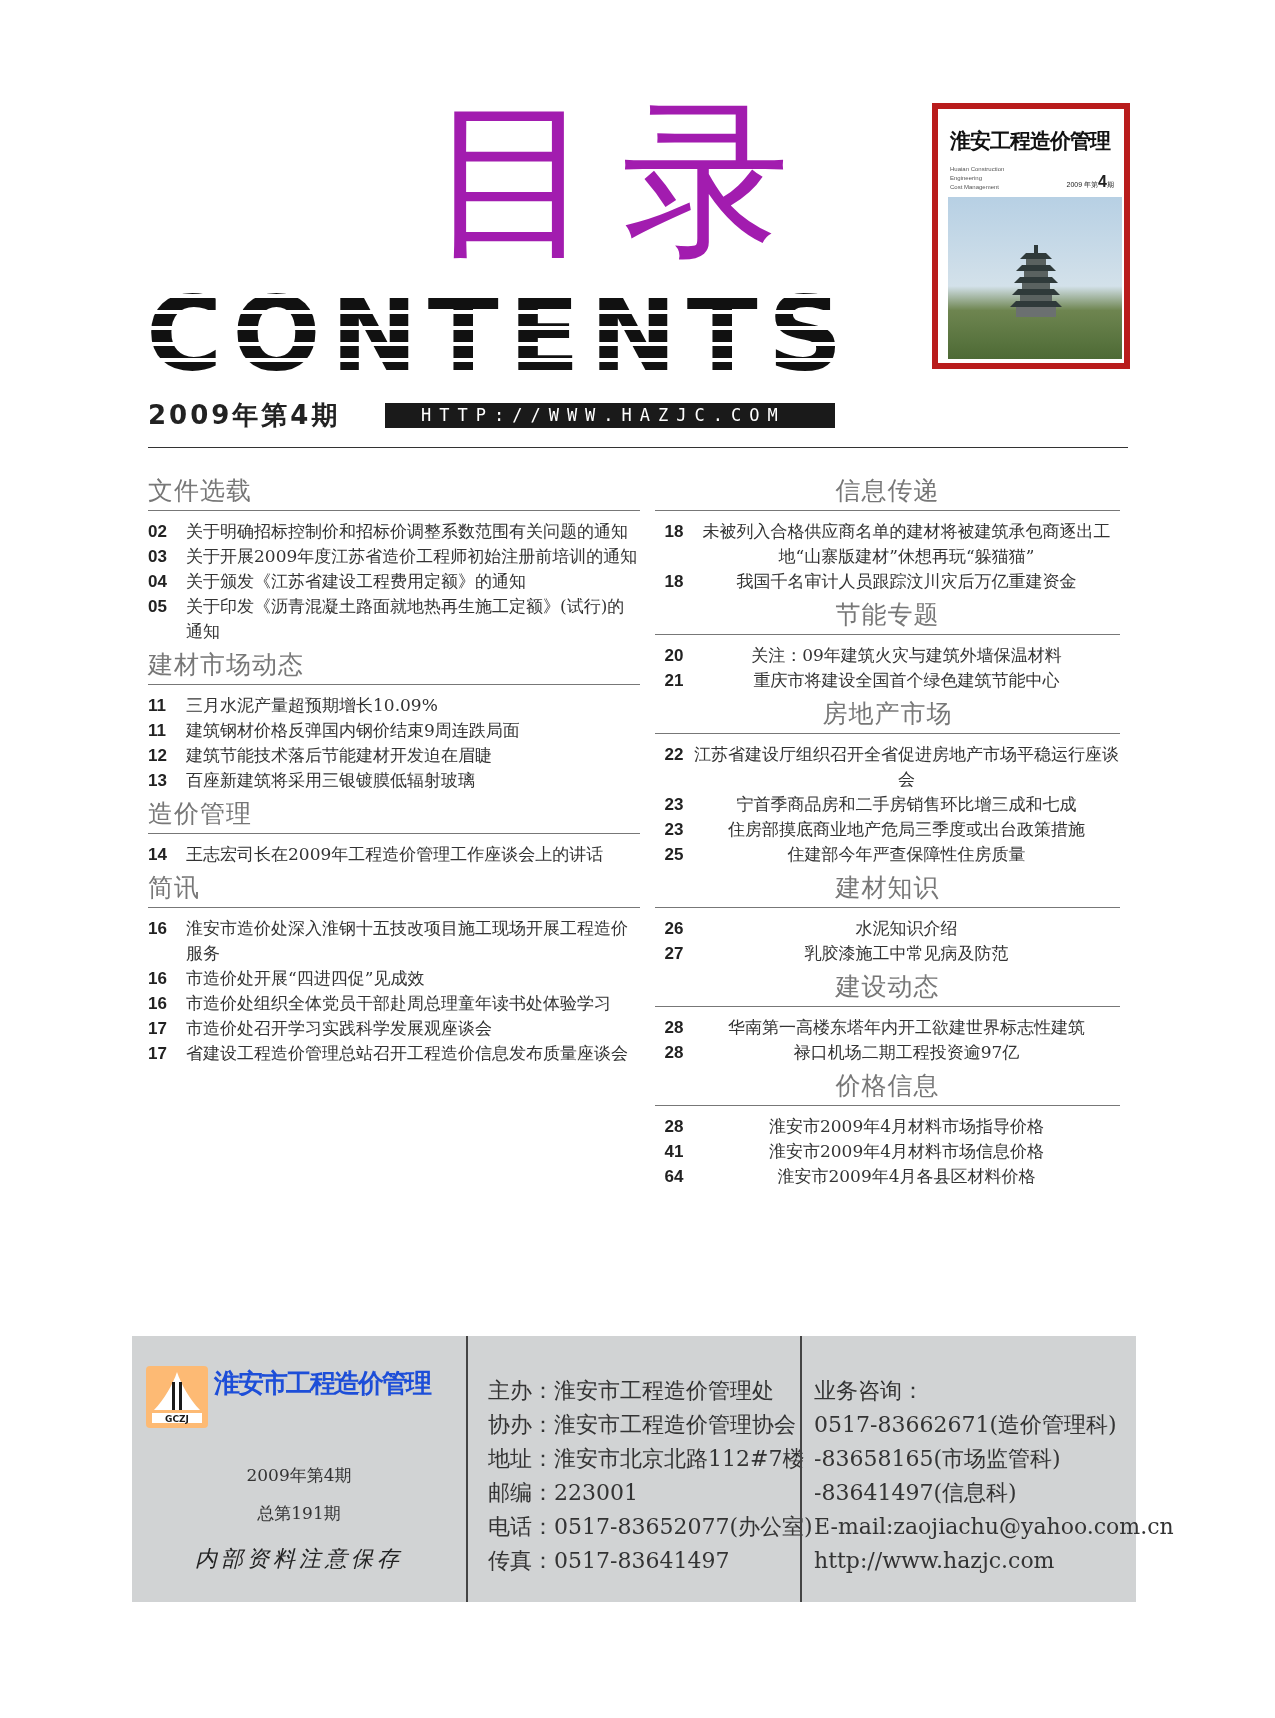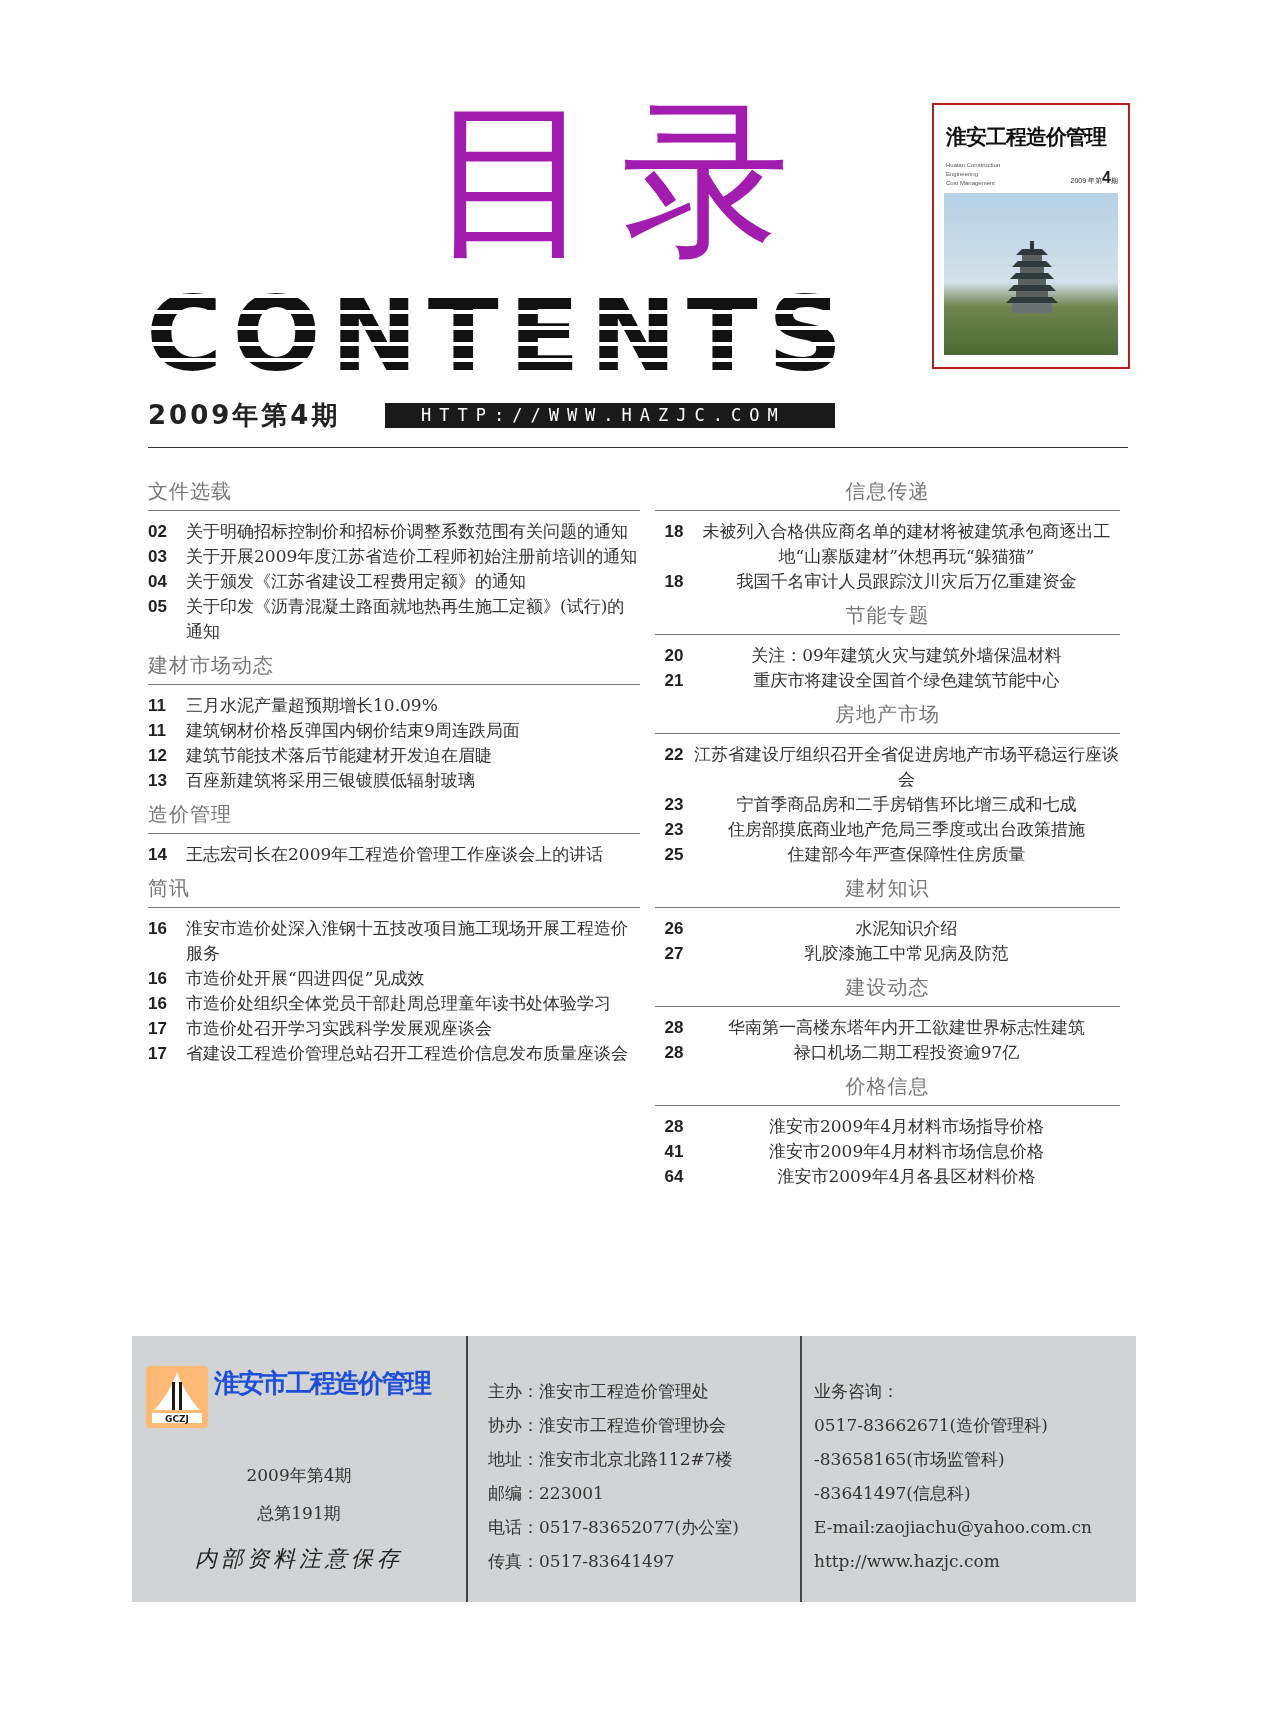--- a/index.html
+++ b/index.html
@@ -8,45 +8,45 @@
 
   .title-cn { position: absolute; left: 430px; top: 96px; font-family: "DejaVu Sans", sans-serif; font-size: 168px; line-height: 1; color: #a21caf; letter-spacing: 24px; font-weight: normal; }
   .title-en { position: absolute; left: 146px; top: 282px; font-family: "DejaVu Sans", "Liberation Sans", sans-serif; font-size: 104px; line-height: 1; font-weight: bold; color: #111; letter-spacing: 10px;
     -webkit-mask-image: repeating-linear-gradient(to bottom, #000 0px, #000 12px, transparent 12px, transparent 16px);
     mask-image: repeating-linear-gradient(to bottom, #000 0px, #000 12px, transparent 12px, transparent 16px); }
 
   .issue-line { position: absolute; left: 148px; top: 398px; font-family: "DejaVu Sans", sans-serif; font-size: 26px; font-weight: bold; letter-spacing: 3px; color: #222; }
   .url-bar { position: absolute; left: 385px; top: 403px; width: 450px; height: 25px; background: #1a1a1a; color: #fff; font-family: "DejaVu Sans Mono", monospace; font-size: 17px; letter-spacing: 8px; line-height: 25px; padding-left: 36px; white-space: nowrap; }
   .top-rule { position: absolute; left: 148px; top: 447px; width: 980px; height: 1px; background: #333; }
 
-  .cover { position: absolute; left: 932px; top: 103px; width: 198px; height: 266px; border: 2px solid #b91c1c; background: #fff; }
+  .cover { position: absolute; left: 932px; top: 103px; width: 198px; height: 266px; border: 6px solid #b91c1c; background: #fff; }
   .cover-title { position: absolute; left: 12px; top: 18px; font-family: "DejaVu Sans", sans-serif; font-weight: bold; font-size: 21px; color: #111; white-space: nowrap; letter-spacing: -1px; }
   .cover-sub { position: absolute; left: 12px; top: 56px; font-family: "Liberation Sans", sans-serif; font-size: 6px; color: #555; line-height: 9px; }
   .cover-issue { position: absolute; right: 10px; top: 64px; font-family: "Liberation Sans", sans-serif; font-size: 7px; color: #222; }
   .cover-issue b { font-size: 16px; }
   .cover-photo { position: absolute; left: 10px; top: 88px; width: 174px; height: 162px; background: linear-gradient(to bottom, #b7d0e4 0%, #d3e1ea 55%, #6e8550 70%, #4d6a35 100%); overflow: hidden; }
   .pagoda { position: absolute; left: 58px; top: 48px; width: 60px; height: 80px; }
 
   .col { position: absolute; top: 474px; }
   .col-left { left: 148px; width: 492px; }
   .col-right { left: 655px; width: 465px; text-align: center; }
   .section { margin-bottom: 4px; }
-  .sec-head { font-family: "DejaVu Sans", sans-serif; font-size: 20px; color: #777; line-height: 34px; border-bottom: 1.5px solid #777; padding-bottom: 2px; margin-bottom: 8px; letter-spacing: 1px; }
+  .sec-head { font-family: "DejaVu Sans", sans-serif; font-size: 25px; color: #777; line-height: 34px; border-bottom: 1.5px solid #777; padding-bottom: 2px; margin-bottom: 8px; letter-spacing: 1px; }
   .entry { display: flex; font-size: 17px; line-height: 25px; color: #333; }
   .entry .pg { flex: 0 0 38px; font-family: "Liberation Sans", sans-serif; font-weight: bold; font-size: 17px; color: #222; }
   .entry .txt { flex: 1; }
 
   .footer { position: absolute; left: 132px; top: 1336px; width: 1004px; height: 266px; background: #d1d3d4; }
   .f-div1 { position: absolute; left: 334px; top: 0; width: 2px; height: 266px; background: #444; }
   .f-div2 { position: absolute; left: 668px; top: 0; width: 2px; height: 266px; background: #444; }
   .f-logo { position: absolute; left: 14px; top: 30px; width: 62px; height: 62px; background: #fdba74; border-radius: 4px; }
   .f-brand { position: absolute; left: 82px; top: 30px; font-family: "DejaVu Serif", serif; font-size: 26px; font-weight: bold; color: #1d4ed8; letter-spacing: -2px; white-space: nowrap; }
   .f-issue { position: absolute; left: 0; width: 334px; text-align: center; font-size: 17px; color: #333; }
   .f-notice { position: absolute; left: 0; width: 334px; text-align: center; top: 208px; font-size: 22px; letter-spacing: 4px; color: #222; font-style: italic; }
-  .f-lines { position: absolute; top: 38px; font-size: 17px; line-height: 34px; color: #333; white-space: nowrap; }
+  .f-lines { position: absolute; top: 38px; font-size: 22px; line-height: 34px; color: #333; white-space: nowrap; }
   .f-lines.mid { left: 356px; }
   .f-lines.right { left: 682px; font-family: "DejaVu Serif", serif; }
 </style>
 </head>
 <body>
 
 <div class="title-cn">目录</div>
 <div class="title-en">CONTENTS</div>
 <div class="issue-line">2009年第4期</div>
 <div class="url-bar">HTTP://WWW.HAZJC.COM</div>

